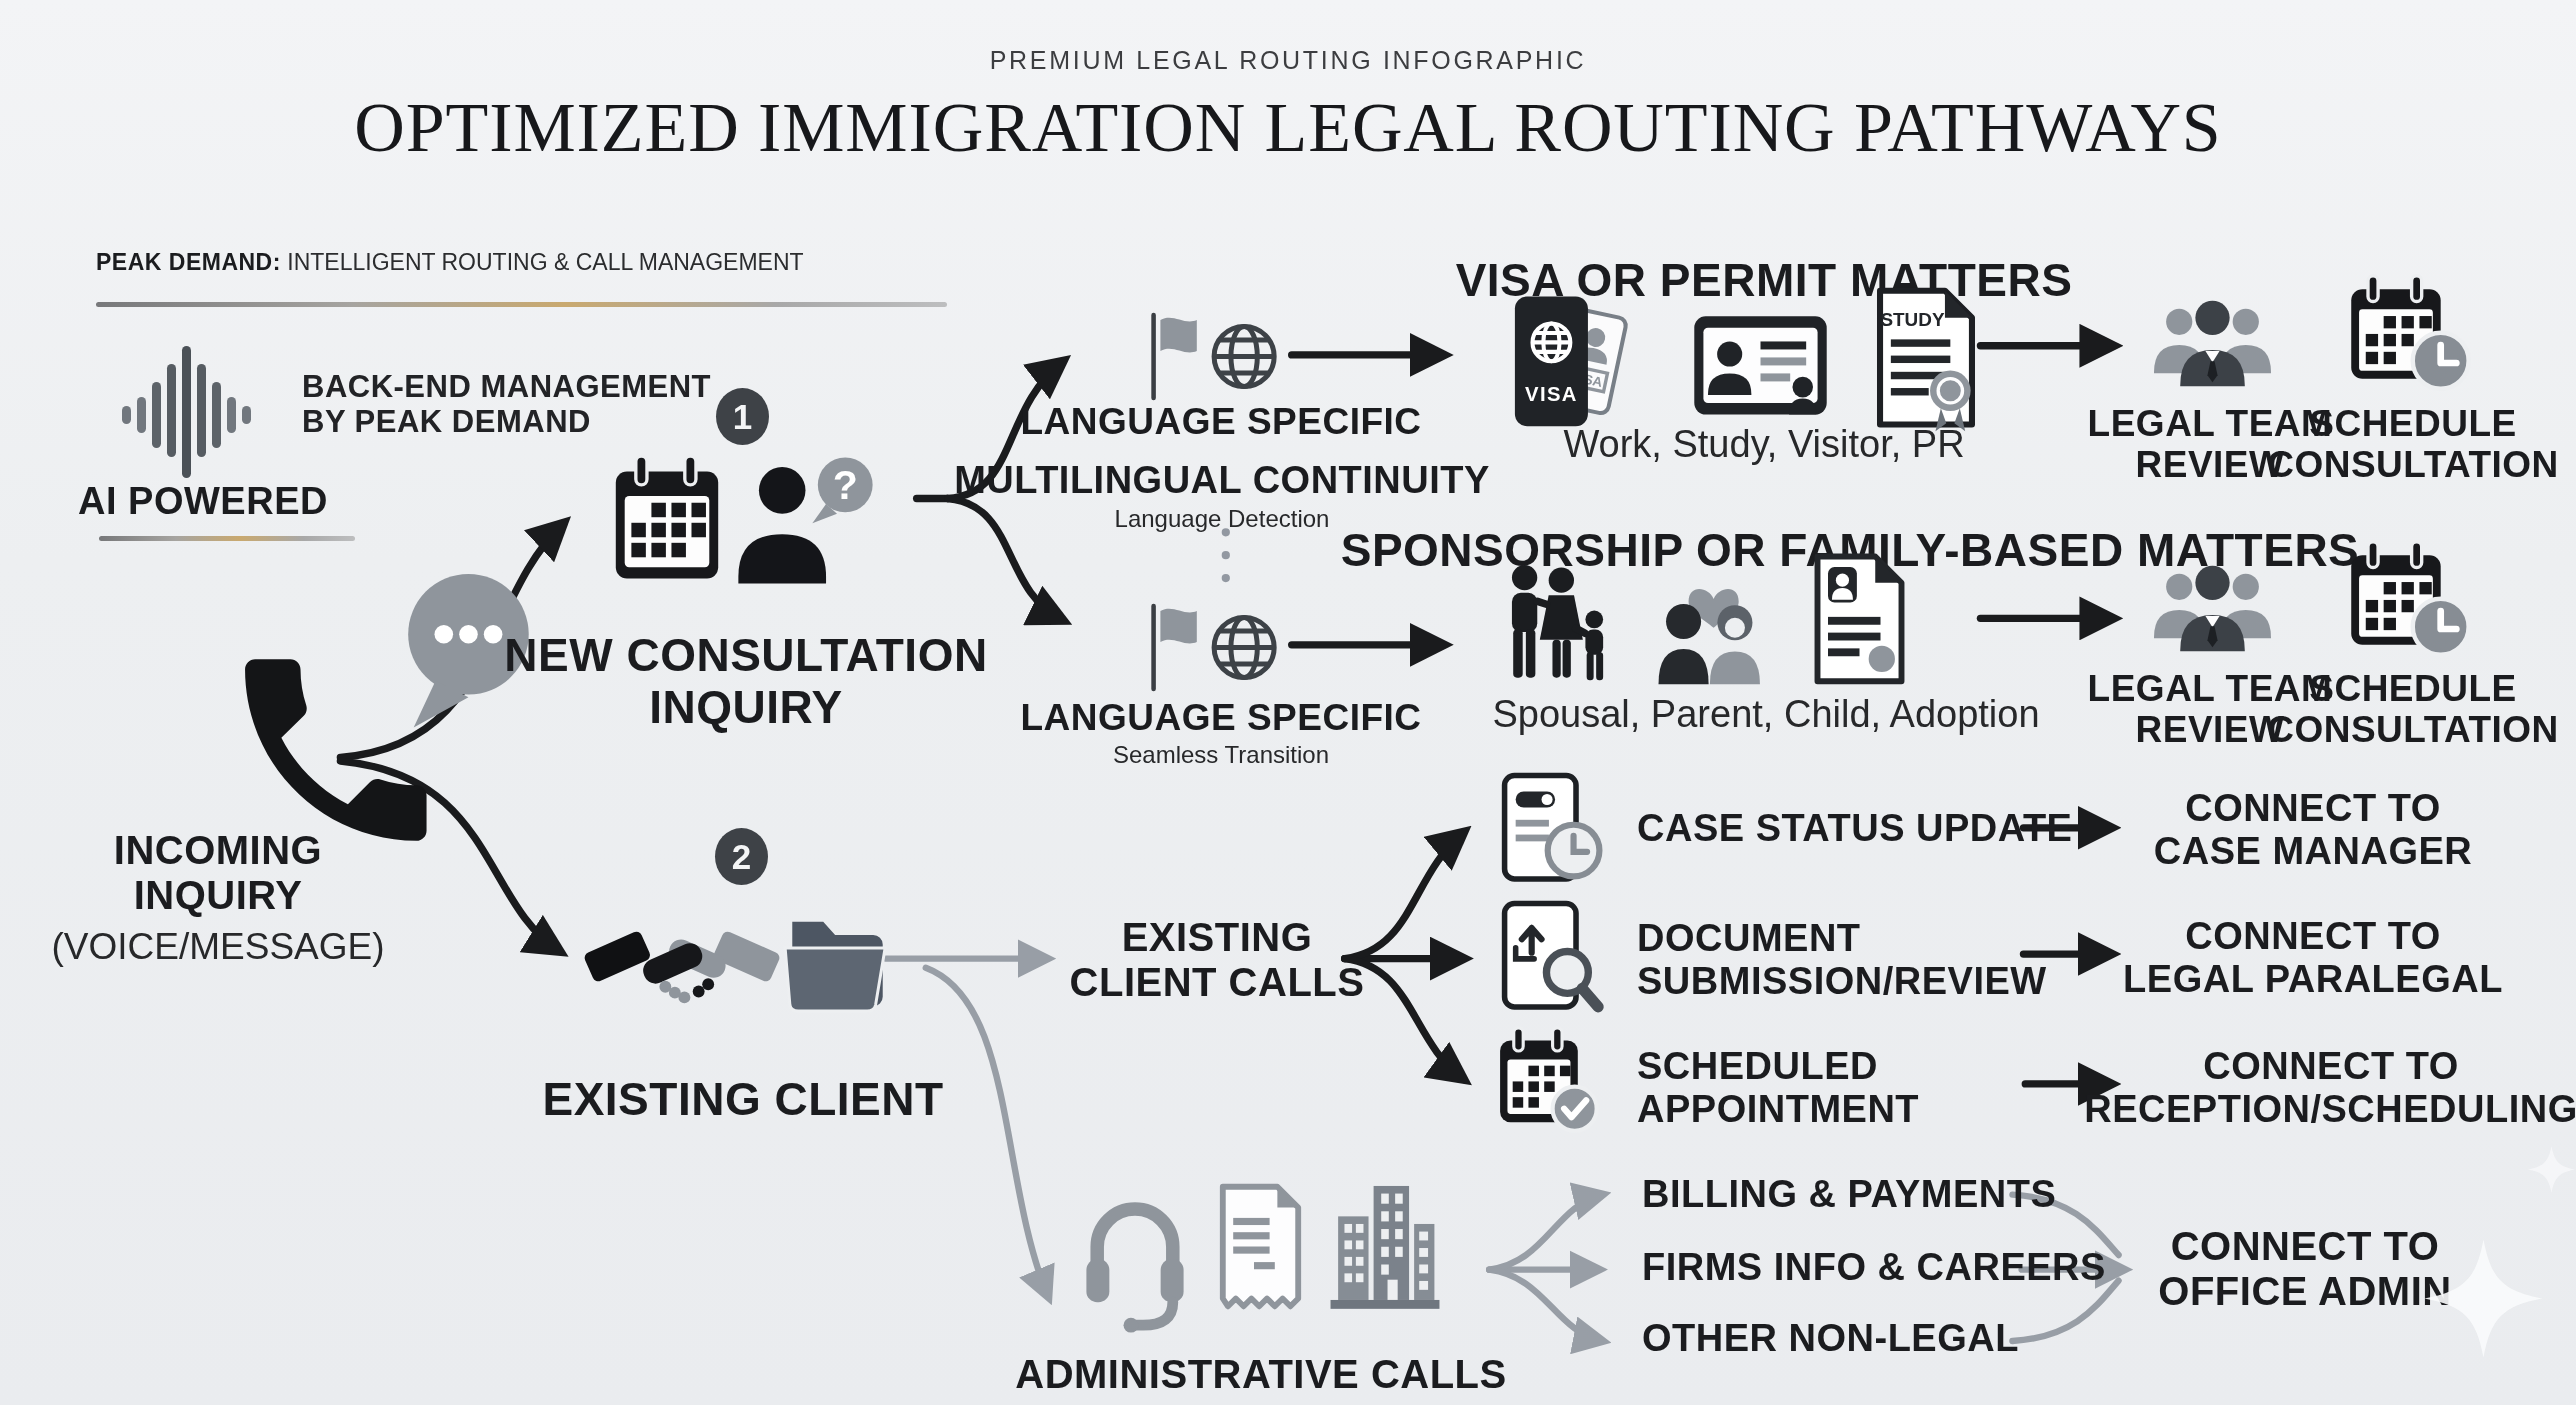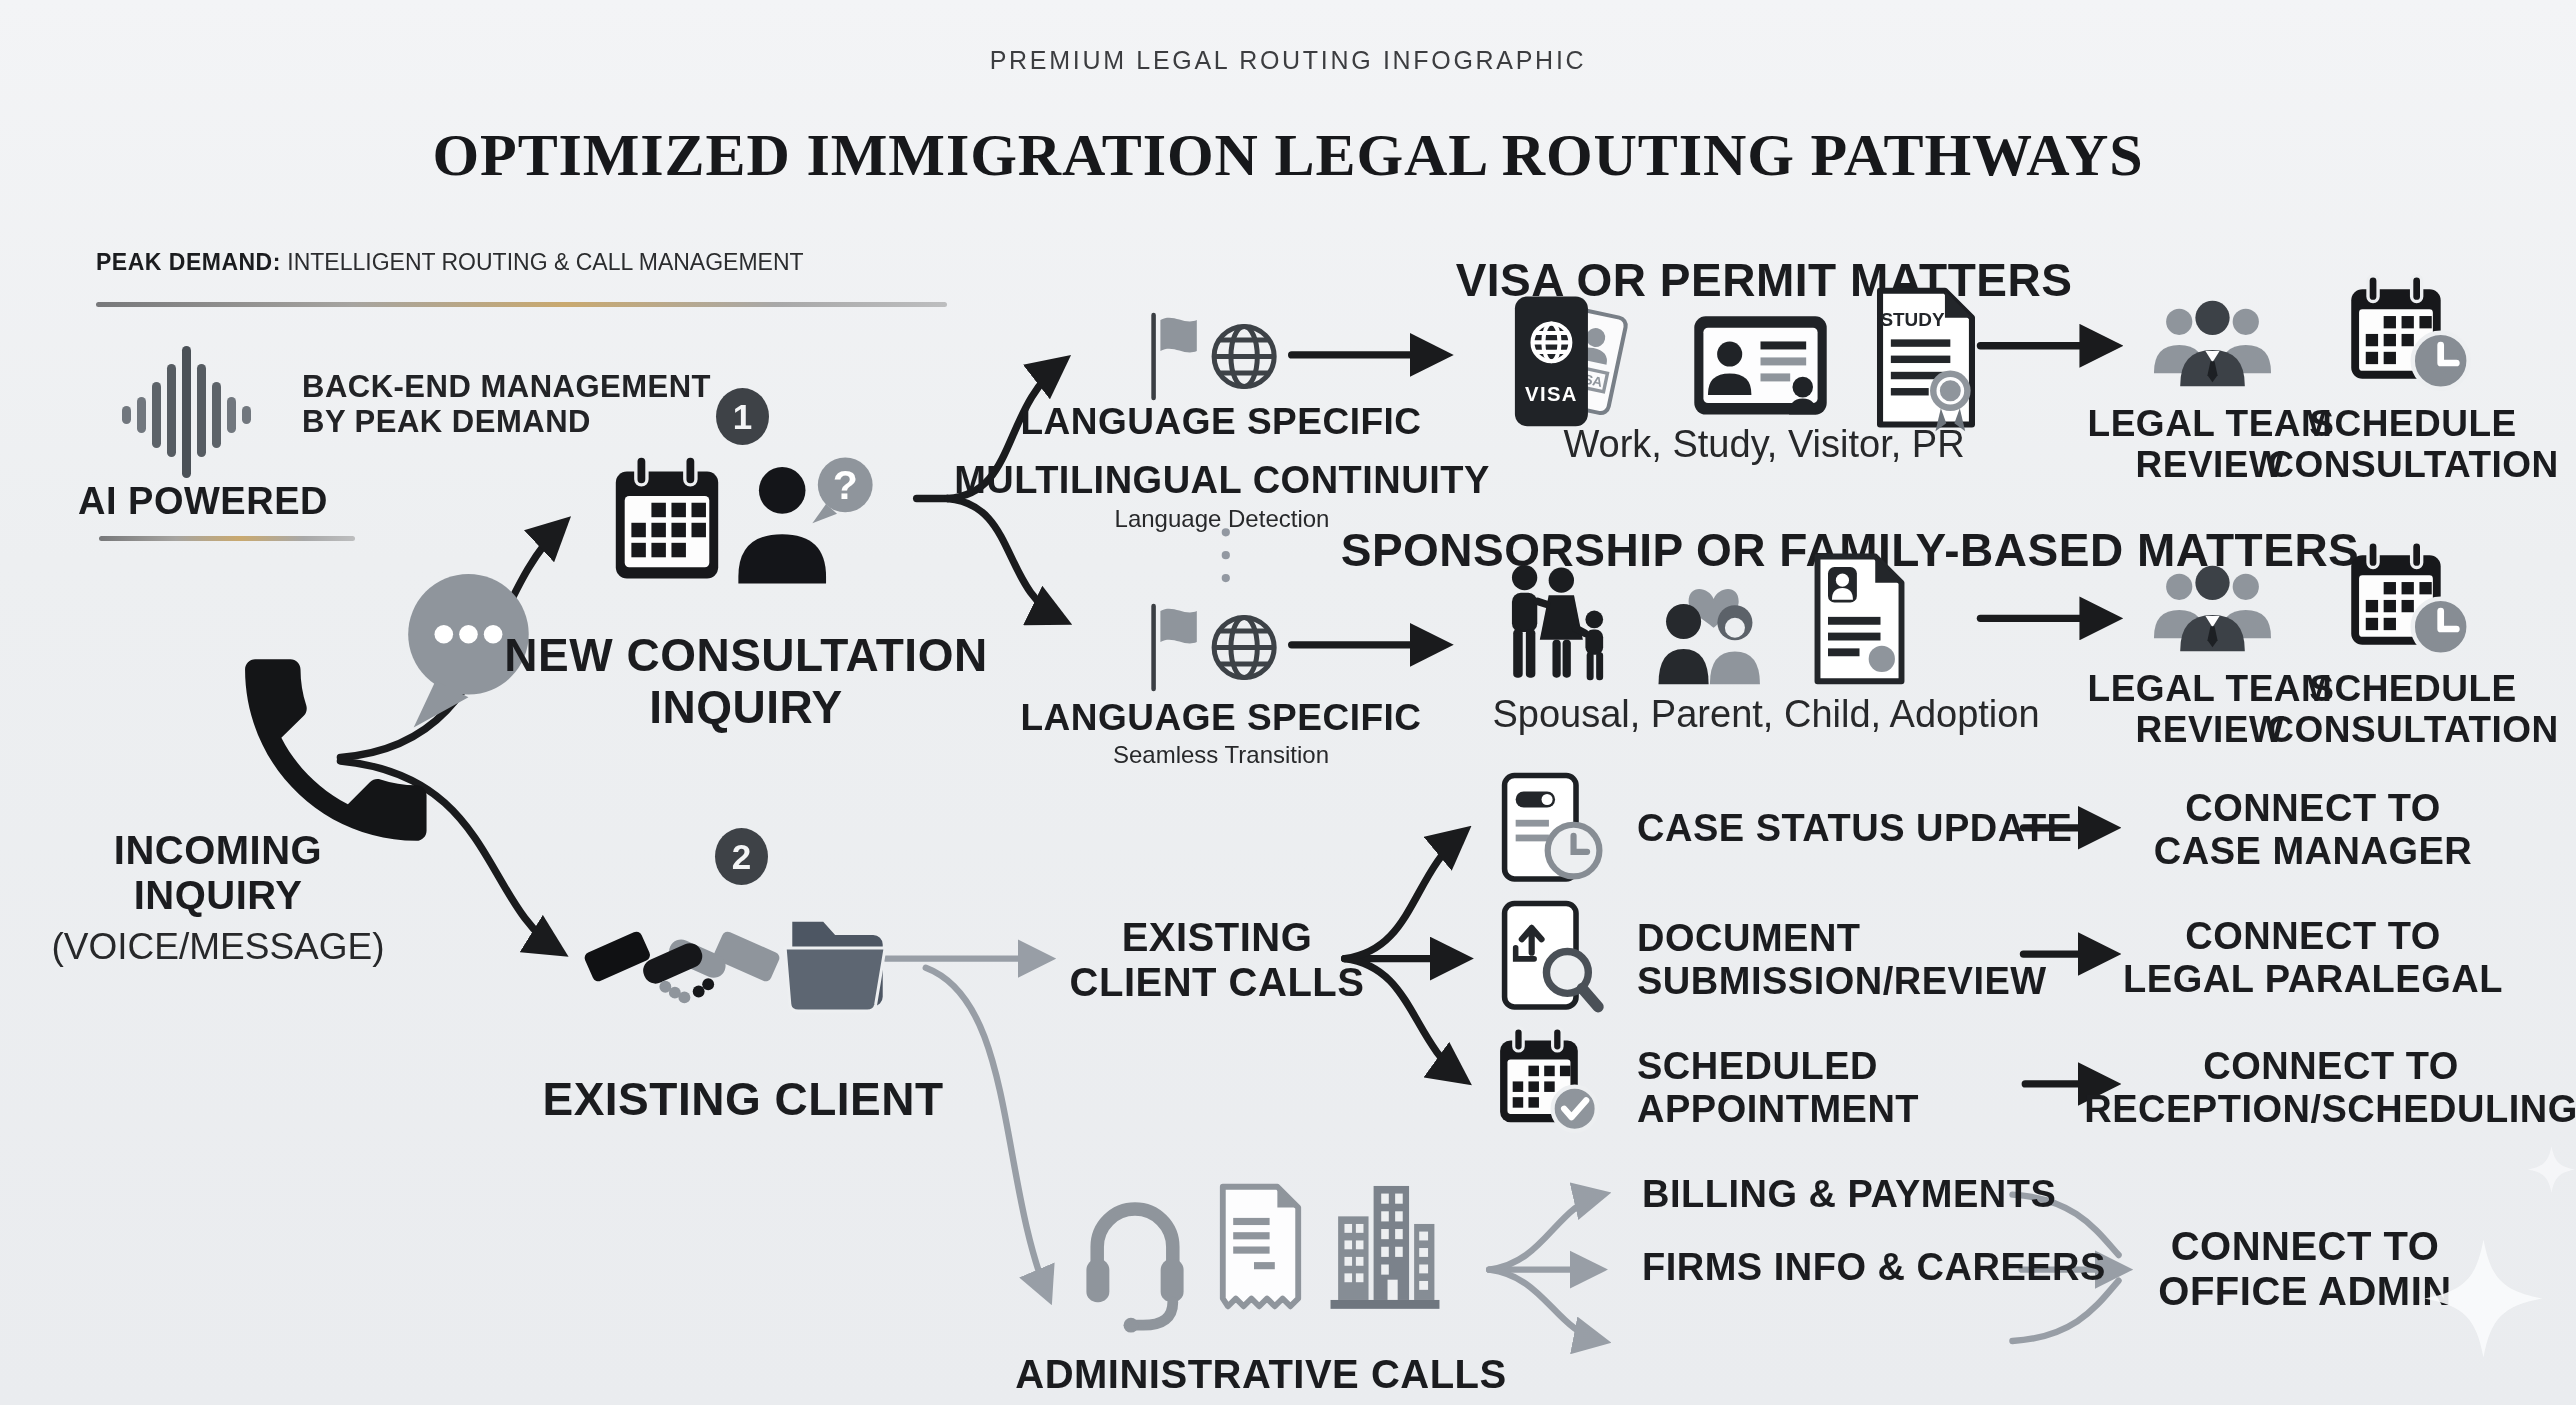--- a/index.html
+++ b/index.html
@@ -5,21 +5,21 @@
   html,body{margin:0;padding:0;background:#e6e8ea;}
   #canvas{position:relative;width:2576px;height:1405px;overflow:hidden;
     background:linear-gradient(180deg,#f3f4f6 0%,#edeff1 40%,#eaecef 100%);
     font-family:"Liberation Sans",sans-serif;}
   .abs{position:absolute;}
   .lbl{font-weight:700;color:#1b1c1f;line-height:1.12;letter-spacing:0.5px;}
   .sub{font-weight:400;color:#27282a;line-height:1.15;}
   .ctr{transform:translateX(-50%);text-align:center;white-space:nowrap;}
   .left{text-align:left;white-space:nowrap;}
   .kicker{font-size:25px;letter-spacing:2.7px;color:#3c3d40;font-weight:400;}
-  .title{font-family:"Liberation Serif",serif;font-size:60px;font-weight:700;color:#17181b;letter-spacing:0.9px;margin-top:33px;}
+  .title{font-family:"Liberation Serif",serif;font-size:70px;font-weight:400;color:#17181b;letter-spacing:0.9px;}
   .h46{font-size:46px;margin-top:24px;} .h44{font-size:40px;} .h42{font-size:38px;} .h40{font-size:37px;} .h38{font-size:24px;} .h36{font-size:23px;} .h34{font-size:31px;}
   .badge{width:53px;height:57px;border-radius:50%;background:#3e4247;color:#f4f5f6;
     display:flex;align-items:center;justify-content:center;font-size:35px;font-weight:700;}
   .rule{height:4.6px;border-radius:2.7px;background:linear-gradient(90deg,#77787a 0%,#a6a4a0 30%,#c9a96f 55%,#a8a8a8 80%,#bdbebf 100%);}
   svg{display:block;overflow:visible;}
 </style>
 </head>
 <body>
 
 <div id="canvas">
@@ -476,20 +476,21 @@
         <rect x="72" y="57" width="7" height="7"></rect>
       <rect x="72" y="70" width="7" height="7"></rect>
         <rect x="72" y="83" width="7" height="7"></rect>
     </g>
     <rect x="2" y="98" width="86" height="7" fill="#6f767f"></rect>
   </svg>
   <div class="abs ctr lbl h44" style="left:1261px;top:1352px">ADMINISTRATIVE CALLS</div>
 
   <div class="abs left lbl h42" style="left:1642px;top:1173px">BILLING &amp; PAYMENTS</div>
   <div class="abs left lbl h42" style="left:1642px;top:1246px">FIRMS INFO &amp; CAREERS</div>
+  <div class="abs left lbl h42" style="left:1642px;top:1317px">OTHER NON-LEGAL</div>
 
   <div class="abs ctr lbl h44" style="left:2305px;top:1224px">
     <div>CONNECT TO</div>
     <div>OFFICE ADMIN</div>
   </div>
 
   <svg class="abs" style="left:2422px;top:1237px" width="123" height="123" viewBox="0 0 100 100">
     <path d="M50 2 C56 34 66 44 98 50 C66 56 56 66 50 98 C44 66 34 56 2 50 C34 44 44 34 50 2 Z" fill="#fafbfc" opacity="0.9"></path>
   </svg>
   <svg class="abs" style="left:2527px;top:1145px" width="49" height="49" viewBox="0 0 100 100">

